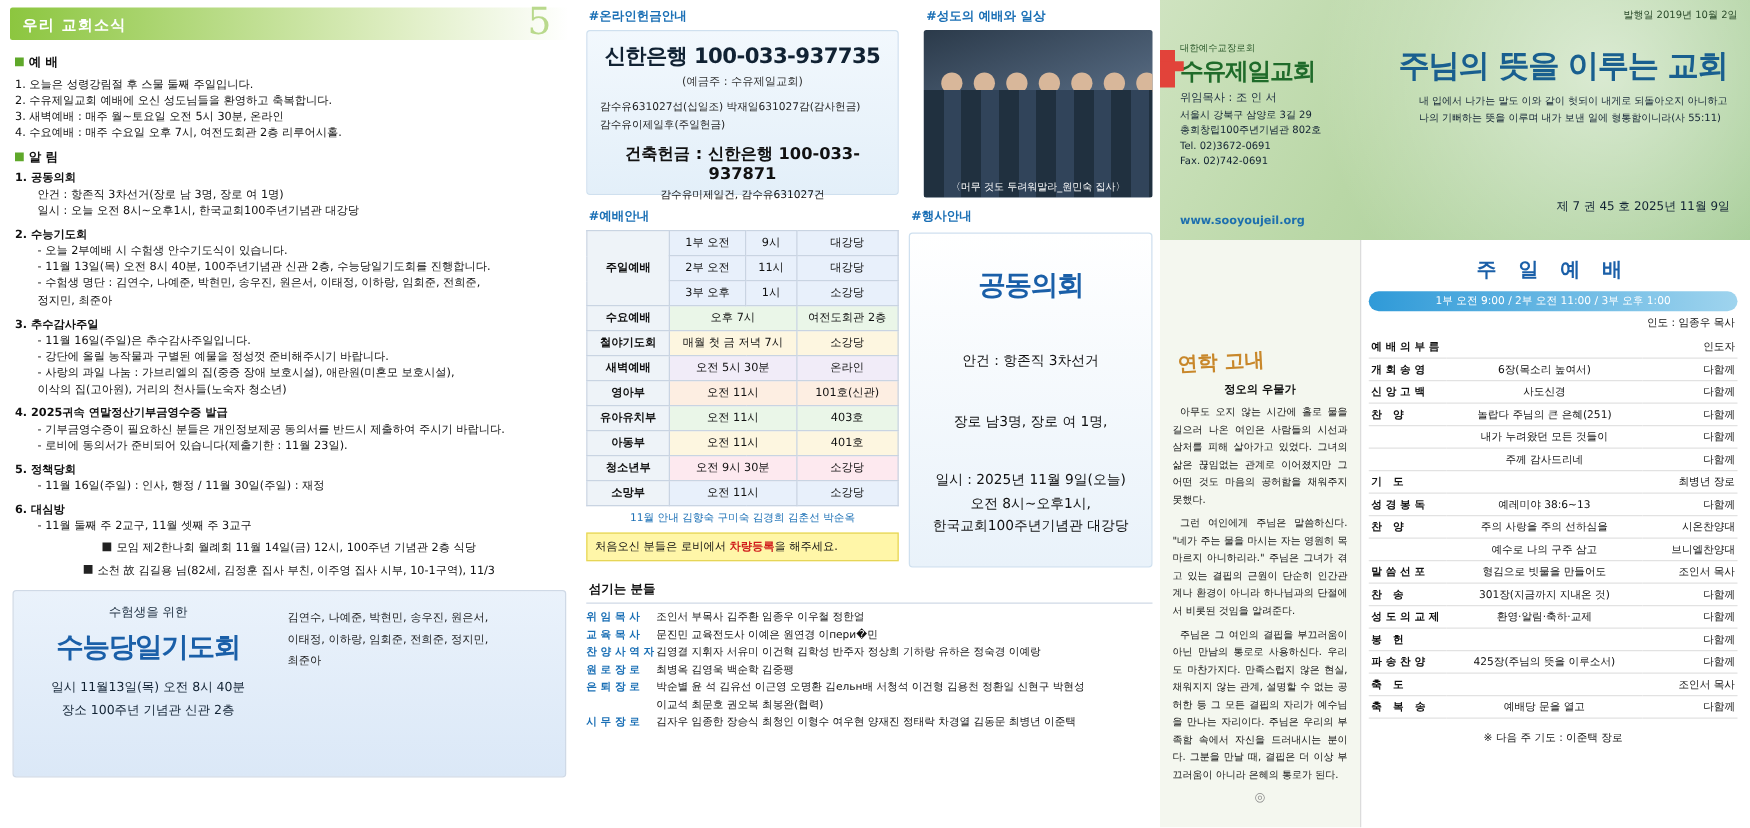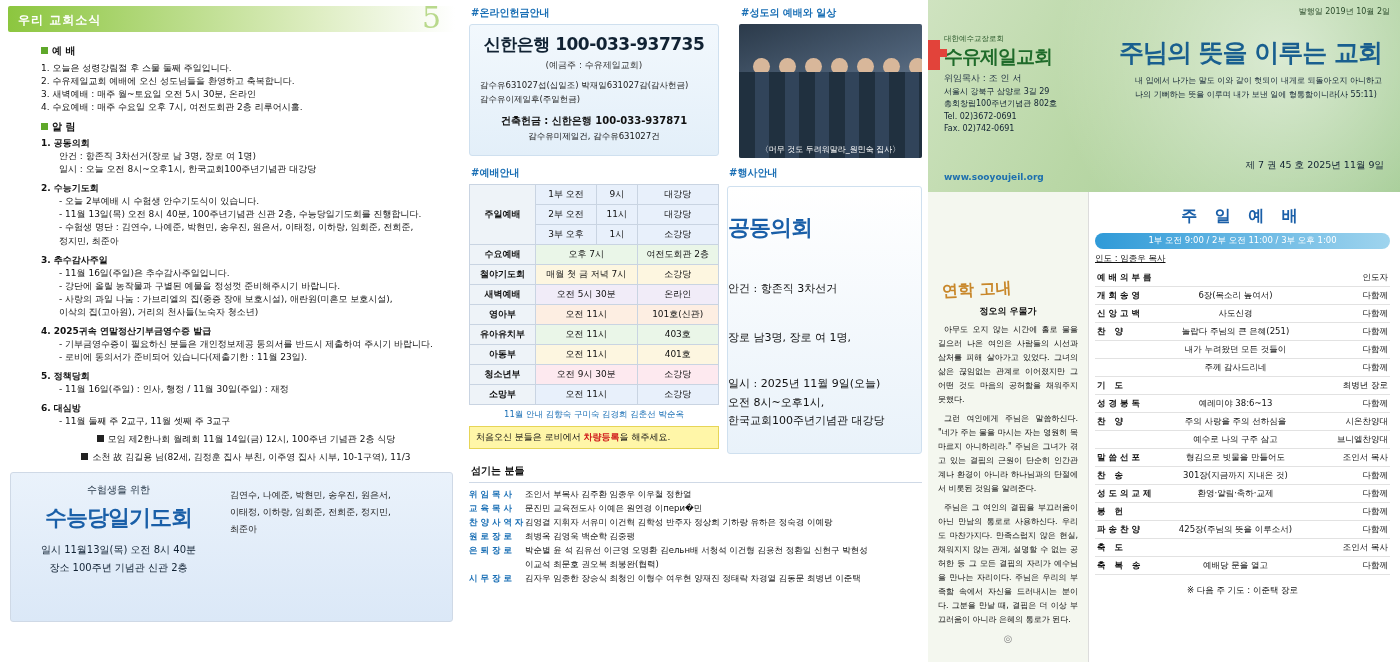--- a/index.html
+++ b/index.html
@@ -22,21 +22,21 @@
     border-radius: 2px;
     position: relative;
   }
   .p1-header .ttl {
     position:absolute; left:10px; top:6px; color:#fff; font-weight:bold; font-size:12px;
     letter-spacing:1px;
   }
   .p1-header .pgnum {
     position:absolute; right:14px; top:-6px; color:#b9d98c; font-size:30px; font-family:"DejaVu Serif",serif;
   }
-  .p1-body { padding: 6px 12px 0 12px; line-height: 1.45; margin-left: 29px; }
+  .p1-body { padding: 6px 12px 0 12px; line-height: 1.45; }
   .sec-head { font-weight: bold; font-size: 10px; margin: 6px 0 3px 0; }
   .sec-head .sq { display:inline-block; width:7px;height:7px;background:#5fa82a; margin-right:4px;}
   .ind2 { padding-left: 18px; }
   .bold { font-weight:bold; }
   .mt6 { margin-top:6px; }
   .note-line { margin-top:5px;text-align:center; }
   .note-line .sq { display:inline-block; width:7px;height:7px;background:#222; margin-right:4px;}
 
   .prayer-box {
     margin: 8px 10px 0 10px; height: 150px; border:1px solid #cfd9e6; border-radius:3px;
@@ -54,21 +54,21 @@
   .panel2 { width: 465px; height:662px; position:relative; padding:6px 6px 0 6px; }
   .tag { color:#1a6fb5; font-weight:bold; font-size:10px; margin:0 0 4px 2px; }
   .bank-box {
     border:1px solid #cfe0ef; background:linear-gradient(to bottom,#f2f8fd,#e3eff9);
     border-radius:3px; padding:8px 10px; height:132px;
   }
   .bank-num { text-align:center; font-size:17px; font-weight:bold; color:#123; letter-spacing:-0.5px;}
   .bank-sub { text-align:center; font-size:9px; color:#333; margin-top:3px;}
   .bank-l { font-size:8.5px; color:#222; margin-top:8px; }
   .bank-l2 { font-size:8.5px; color:#222; margin-top:2px; }
-  .bank-b { text-align:center; font-weight:bold; font-size:10px; margin-top:8px;}
+  .bank-b { text-align:center; font-weight:bold; font-size:13px; margin-top:8px;}
   .bank-b2 { text-align:center; font-size:8.5px; margin-top:3px;}
 
   .wtable { width:100%; border-collapse:collapse; font-size:9px; }
   .wtable td { border:1px solid #c9d4e2; padding:3px 4px; height:17px; }
   .wtable .lbl { background:#eef3f8; text-align:center; width:66px; font-weight:bold;}
   .wtable .c { text-align:center; }
   .row-pink td { background:#fde9ef; }
   .row-blue td { background:#e8f0fb; }
   .row-yellow td { background:#fdf6e0; }
   .row-green td { background:#eaf6e8; }
@@ -87,21 +87,21 @@
     position:absolute; bottom:0; left:0; right:0; height:86px;
     background:repeating-linear-gradient(90deg,#20303f 0 16px,#31445a 16px 30px);
   }
   .photo .heads { position:absolute; bottom:74px; left:6px; right:6px; height:40px; }
   .photo .head { position:absolute; width:17px;height:17px;border-radius:50%;background:#d8b79a; top:14px;}
   .photo .cap { position:absolute; bottom:3px; width:100%; text-align:center; color:#fff; font-size:8px;}
 
   .meeting-box {
     margin-top:6px; border:1px solid #cfe0ef; border-radius:3px; height:268px;
     background:linear-gradient(to bottom,#ffffff,#e9f2fa);
-    padding-top:26px;
+    text-align:center; padding-top:26px;
   }
   .meeting-box .mt { font-size:22px; font-weight:bold; color:#1a5fa8; letter-spacing:-1px;}
   .meeting-box .m1 { margin-top:38px; font-size:11px; }
   .meeting-box .m2 { margin-top:34px; font-size:11px; }
   .meeting-box .m3 { margin-top:30px; font-size:11px; line-height:1.7;}
 
   .serve-title { font-weight:bold; font-size:10px; margin:10px 0 4px 2px;}
   .serve-box { border-top:1px solid #cfd9e6; padding-top:4px; }
   .srow { display:flex; font-size:8.5px; line-height:1.65; }
   .srow .k { width:56px; color:#1a6fb5; font-weight:bold; flex:none;}
@@ -138,21 +138,21 @@
   .essay-sub { font-size:9px; font-weight:bold; text-align:center; margin-bottom:5px;}
   .essay-p { font-size:8px; line-height:1.75; text-indent:6px; margin:0 0 5px 0; text-align:justify;}
   .essay-mark { text-align:center; font-size:10px; color:#888; margin-top:6px;}
 
   .col-order { flex:1; padding:8px 10px 0 6px;border-radius:26px; }
   .order-ttl { text-align:center; font-size:16px; font-weight:bold; color:#1a5fa8; letter-spacing:6px; margin:6px 0 6px;}
   .timebar {
     background:linear-gradient(to right,#2f9ad8,#9fd4ee); color:#fff; font-size:8.5px;
     border-radius:9px; padding:2px 8px; text-align:center; margin-bottom:4px;
   }
-  .lead { font-size:8.5px; margin:3px 2px 4px 0;text-decoration:underline;}
+  .lead { text-align:right; font-size:8.5px; margin:3px 2px 4px 0;}
   .otable { width:100%; border-collapse:collapse; font-size:8.5px;}
   .otable td { padding:2.5px 2px; border-bottom:1px solid #e2e2e2;}
   .otable td.k { width:62px; color:#111; font-weight:bold; letter-spacing:3px;}
   .otable td.v { text-align:center; }
   .otable td.w { width:76px; text-align:right; color:#111;}
   .nextp { margin-top:10px; text-align:center; font-size:8.5px;}
   .divider-v { width:1px; background:#dcdcdc; }
 </style>
 </head>
 <body>

